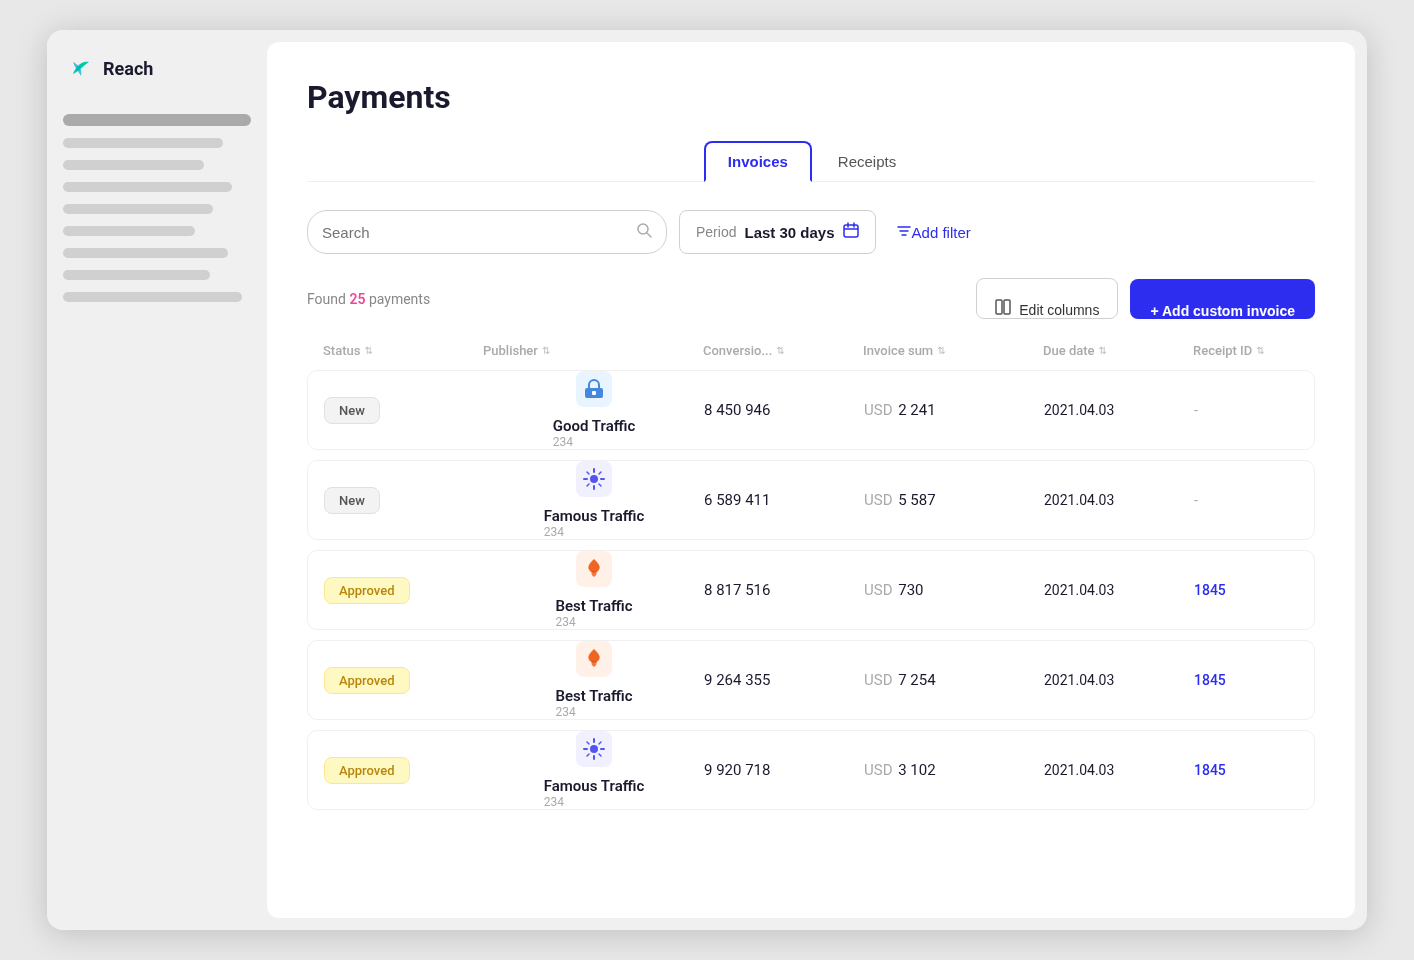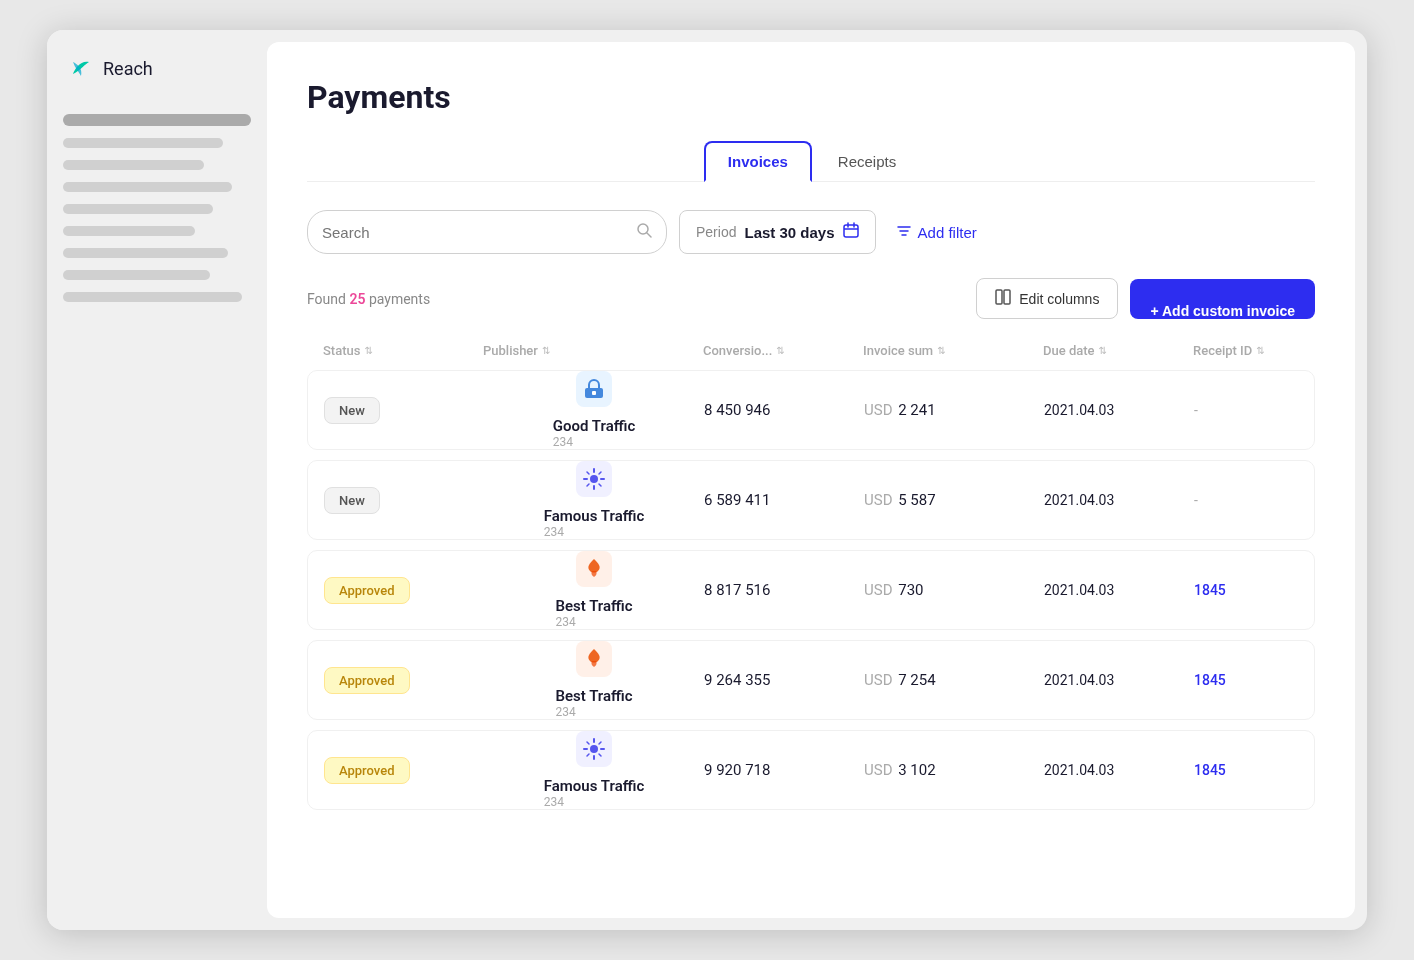--- a/index.html
+++ b/index.html
@@ -36,21 +36,21 @@
       gap: 8px;
       margin-bottom: 20px;
       padding: 0 4px;
     }
     .logo-icon {
       width: 28px;
       height: 28px;
     }
     .logo-text {
       font-size: 18px;
-      font-weight: 400;
+      font-weight: 700;
       color: #1a1a2e;
     }
     .sidebar-item-bar {
       height: 10px;
       border-radius: 6px;
       background: #d0d0d0;
     }
     .sidebar-item-bar.active {
       background: #b0b0b0;
       height: 12px;
@@ -159,21 +159,20 @@
       font-weight: 600;
       color: #1a1a2e;
     }
     .period-cal-icon {
       color: #2d2df0;
       font-size: 16px;
     }
     .add-filter-btn {
       display: flex;
       align-items: center;
-      gap: 6px;
       background: none;
       border: none;
       cursor: pointer;
       font-size: 15px;
       font-weight: 500;
       color: #2d2df0;
       padding: 0 8px;
     }
     
     .table-actions-row {
@@ -190,21 +189,21 @@
       color: #ec4899;
       font-weight: 600;
     }
     .actions-right {
       display: flex;
       gap: 12px;
       align-items: center;
     }
     .edit-columns-btn {
       display: flex;
-      align-items: center;
+      align-items: flex-end;
       gap: 8px;
       border: 1.5px solid #d0d0d0;
       border-radius: 8px;
       padding: 0 18px;
       height: 41px;
       background: #fff;
       cursor: pointer;
       font-size: 14px;
       font-weight: 500;
       color: #333;

